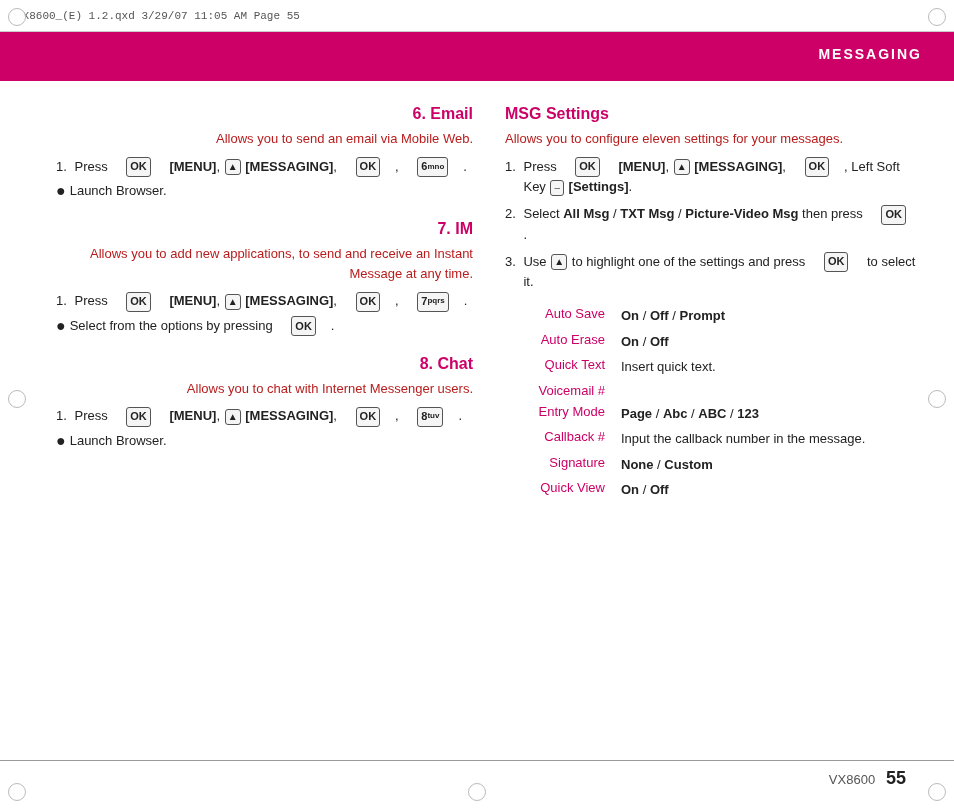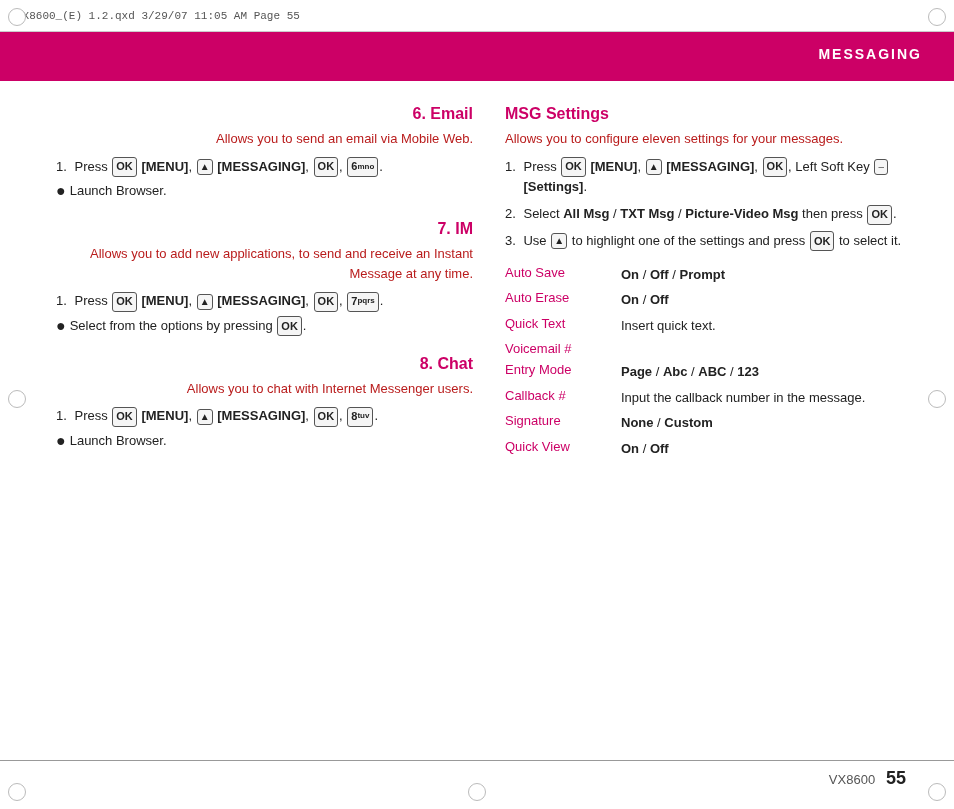--- a/index.html
+++ b/index.html
@@ -127,21 +127,21 @@
       justify-content: center;
       border: 1px solid #555;
       border-radius: 3px;
       padding: 0 3px;
       font-size: 11px;
       font-weight: bold;
       min-width: 22px;
       height: 20px;
       vertical-align: middle;
       background: #f5f5f5;
-      margin: 0 1px;
+      margin: 0 15px;
     }
 
     .key-nav {
       display: inline-flex;
       align-items: center;
       justify-content: center;
       border: 1px solid #555;
       border-radius: 3px;
       width: 16px;
       height: 16px;
@@ -162,20 +162,21 @@
       height: 16px;
       vertical-align: middle;
       background: #f5f5f5;
       margin: 0 1px;
     }
 
     
     .settings-table {
       width: 100%;
       margin-top: 8px;
+      text-align: right;
     }
     .settings-row {
       display: flex;
       align-items: flex-start;
       padding: 3px 0;
       gap: 16px;
     }
     .settings-label {
       color: #cc0066;
       font-size: 13px;

